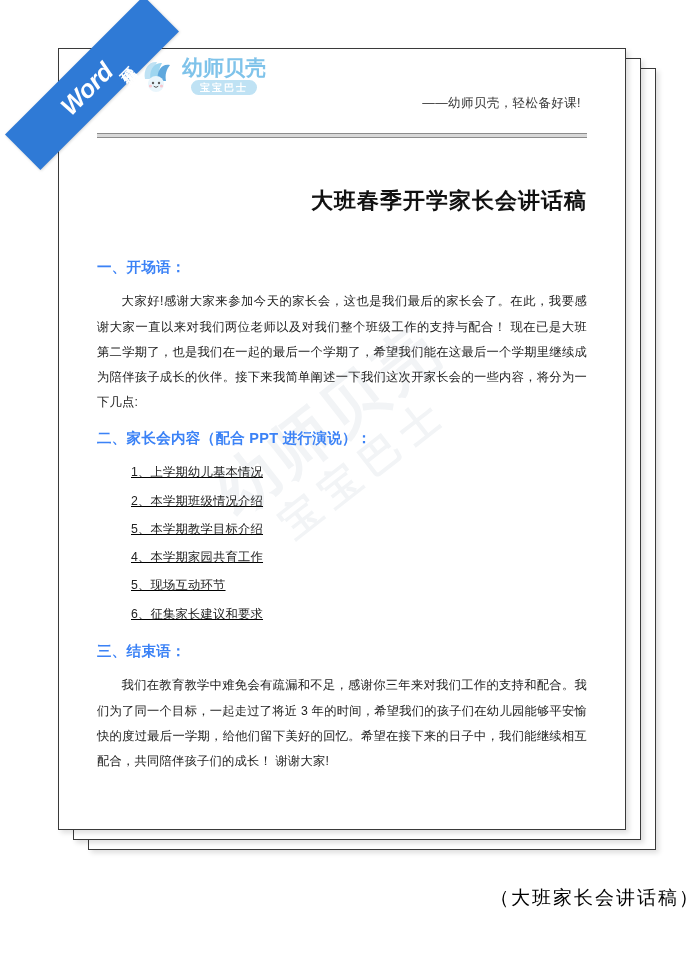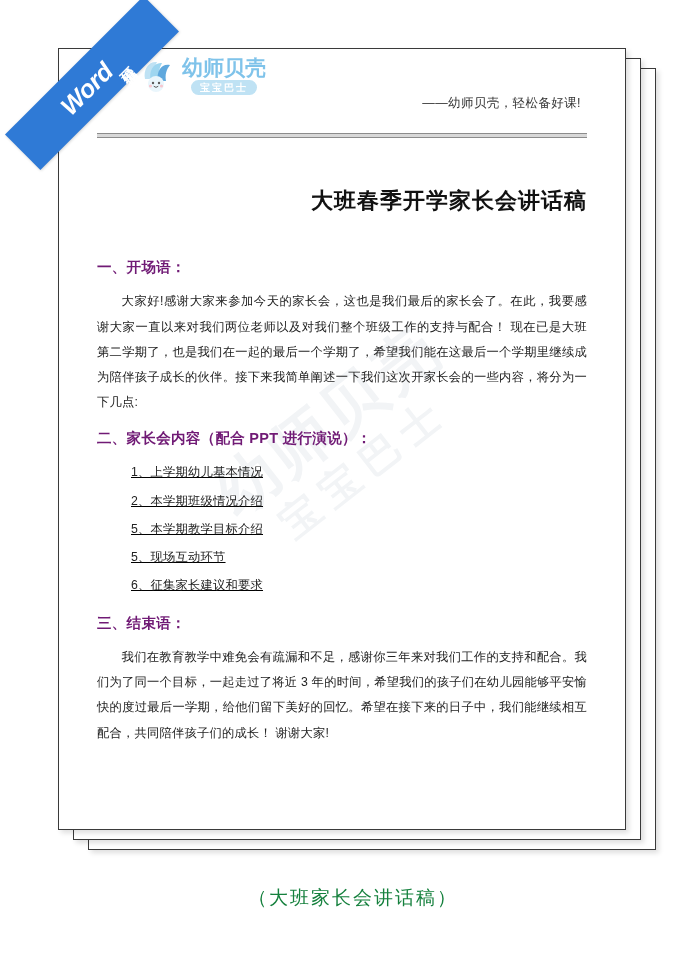--- a/index.html
+++ b/index.html
@@ -135,21 +135,21 @@
     font-size: 22px;
     font-weight: bold;
     color: #111111;
     margin-top: 48px;
     letter-spacing: 1px;
   }
 
   .section-heading {
     font-size: 14.5px;
     font-weight: bold;
-    color: #701a75;
+    color: #3b82f6;
     margin-top: 42px;
     margin-bottom: 10px;
     letter-spacing: 0.3px;
   }
   .section-heading.tight {
     margin-top: 14px;
   }
 
   .body-para {
     font-size: 12.3px;
@@ -233,23 +233,23 @@
     border-top: 14px solid transparent;
     border-right: 14px solid #2a3f5f;
   }
 
   
   .caption {
     position: absolute;
     left: 6px;
     right: 0;
     top: 885px;
-    text-align: center;
+    text-align: right;
     font-size: 19px;
-    color: #15803d;
+    color: #000000;
     letter-spacing: 2px;
   }
 </style>
 </head>
 <body>
 
 <div class="sheet sheet-back-2"></div>
 <div class="sheet sheet-back-1"></div>
 
 <div class="sheet sheet-front">
@@ -289,20 +289,21 @@
     <h1 class="doc-title">大班春季开学家长会讲话稿</h1>
 
     <h2 class="section-heading">一、开场语：</h2>
     <p class="body-para">大家好!感谢大家来参加今天的家长会，这也是我们最后的家长会了。在此，我要感谢大家一直以来对我们两位老师以及对我们整个班级工作的支持与配合！ 现在已是大班第二学期了，也是我们在一起的最后一个学期了，希望我们能在这最后一个学期里继续成为陪伴孩子成长的伙伴。接下来我简单阐述一下我们这次开家长会的一些内容，将分为一下几点:</p>
 
     <h2 class="section-heading tight">二、家长会内容（配合 PPT 进行演说）：</h2>
     <ul class="list-items">
       <li>1、上学期幼儿基本情况</li>
       <li>2、本学期班级情况介绍</li>
       <li>5、本学期教学目标介绍</li>
+      <li>4、本学期家园共育工作</li>
       <li>5、现场互动环节</li>
       <li>6、征集家长建议和要求</li>
     </ul>
 
     <h2 class="section-heading tight">三、结束语：</h2>
     <p class="body-para">我们在教育教学中难免会有疏漏和不足，感谢你三年来对我们工作的支持和配合。我们为了同一个目标，一起走过了将近 3 年的时间，希望我们的孩子们在幼儿园能够平安愉快的度过最后一学期，给他们留下美好的回忆。希望在接下来的日子中，我们能继续相互配合，共同陪伴孩子们的成长！ 谢谢大家!</p>
 
   </div>
 </div>
 

